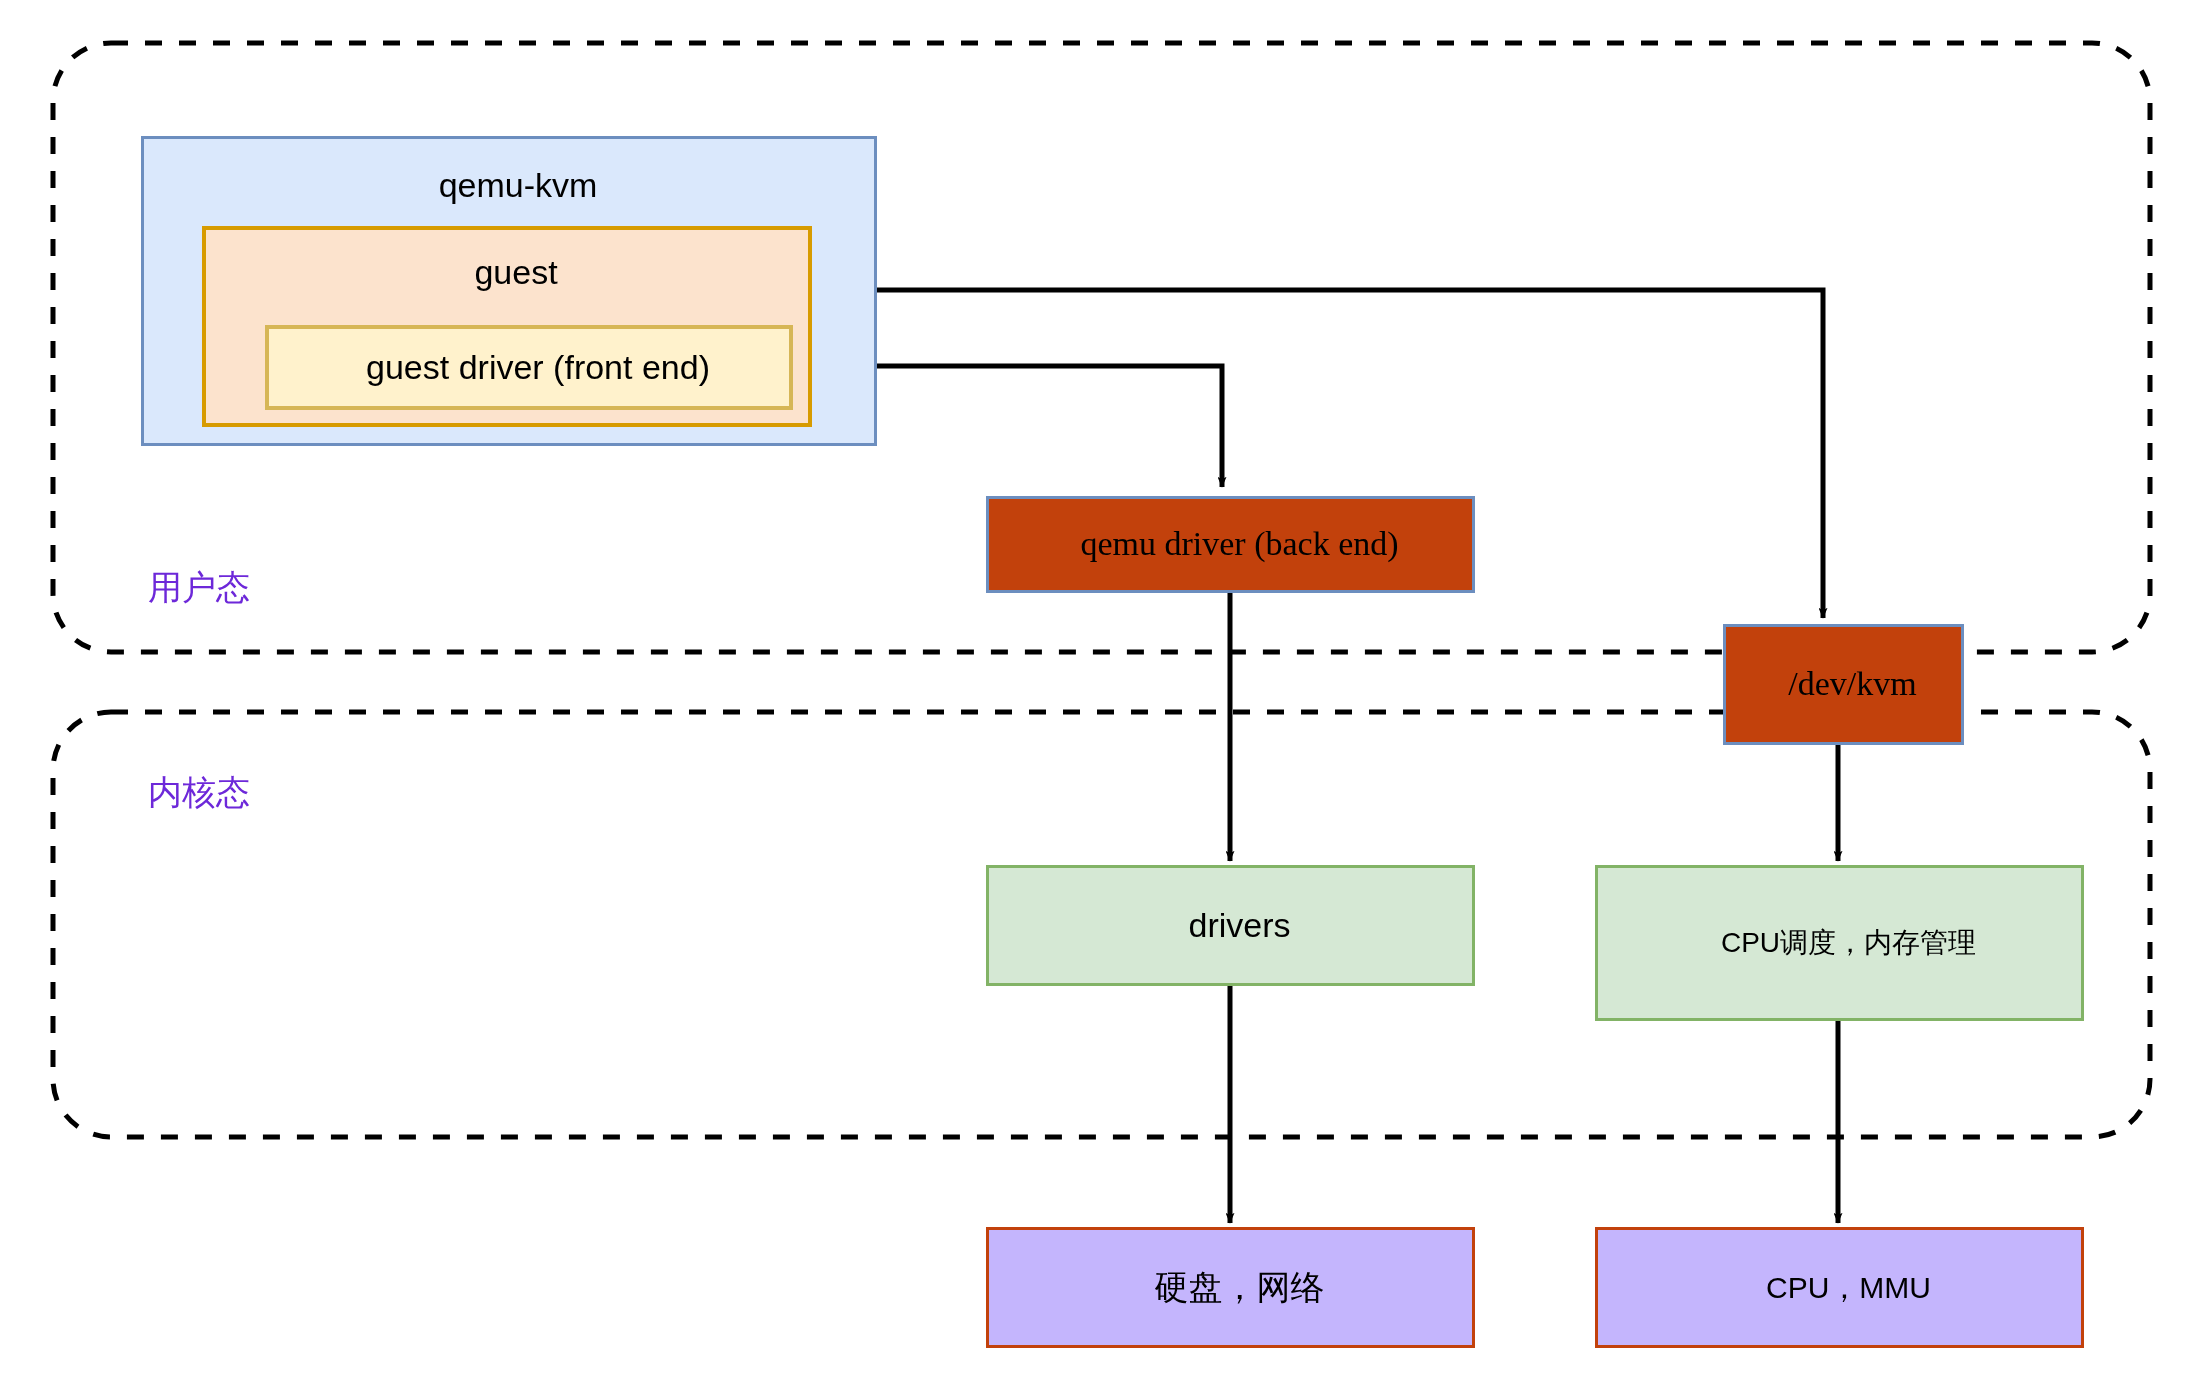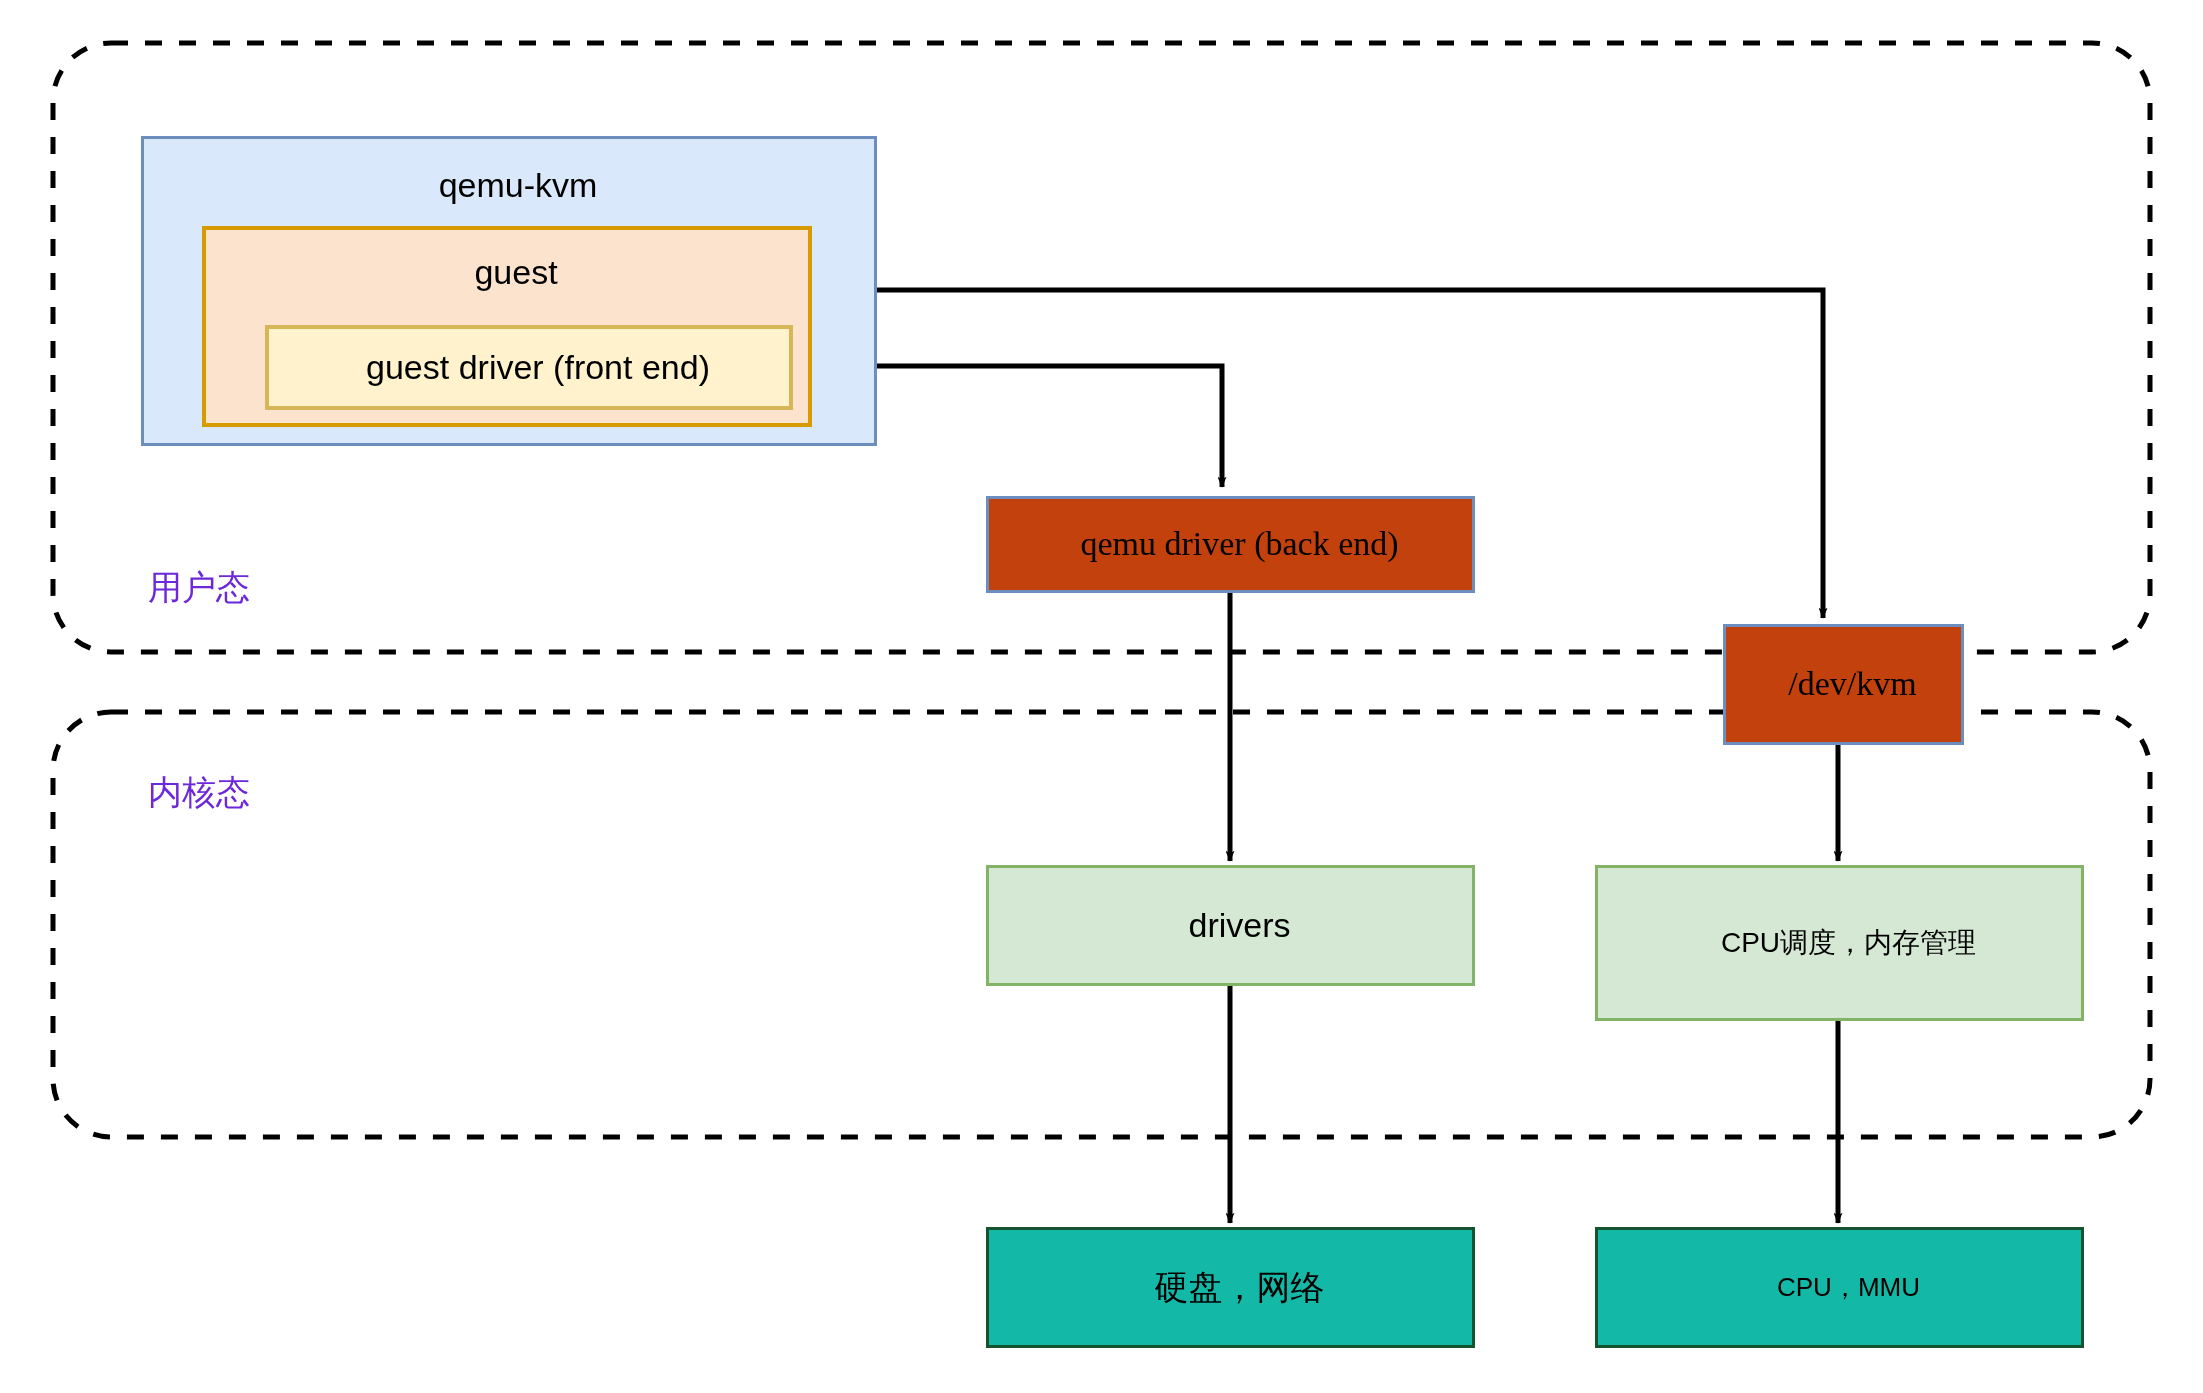--- a/index.html
+++ b/index.html
@@ -64,22 +64,22 @@
   .node-blue {
     background: #c2410c;
     border: 3px solid #6c8ebf;
     font-family: Liberation Serif, serif;
   }
   .node-green {
     background: #d5e8d4;
     border: 3px solid #82b366;
   }
   .node-red {
-    background: #14b8a6;
-    border: 3px solid #14532d;
+    background: #c4b5fd;
+    border: 3px solid #c2410c;
   }
   .zone-label {
     position: absolute;
     color: #6d28d9;
     white-space: nowrap;
   }
 </style>
 </head>
 <body>
 
@@ -138,17 +138,17 @@
   </div>
 
   <div class="box node-green" style="left:1595px; top:865px; width:489px; height:156px; font-size:28px;">
     <span class="box-label">CPU调度，内存管理</span>
   </div>
 
   <div class="box node-red" style="left:986px; top:1227px; width:489px; height:121px; font-size:34px;">
     <span class="box-label">硬盘，网络</span>
   </div>
 
-  <div class="box node-red" style="left:1595px; top:1227px; width:489px; height:121px; font-size:26px;">
+  <div class="box node-red" style="left:1595px; top:1227px; width:489px; height:121px; font-size:30px;">
     <span class="box-label">CPU，MMU</span>
   </div>
 
 </div>
 
 </body></html>

